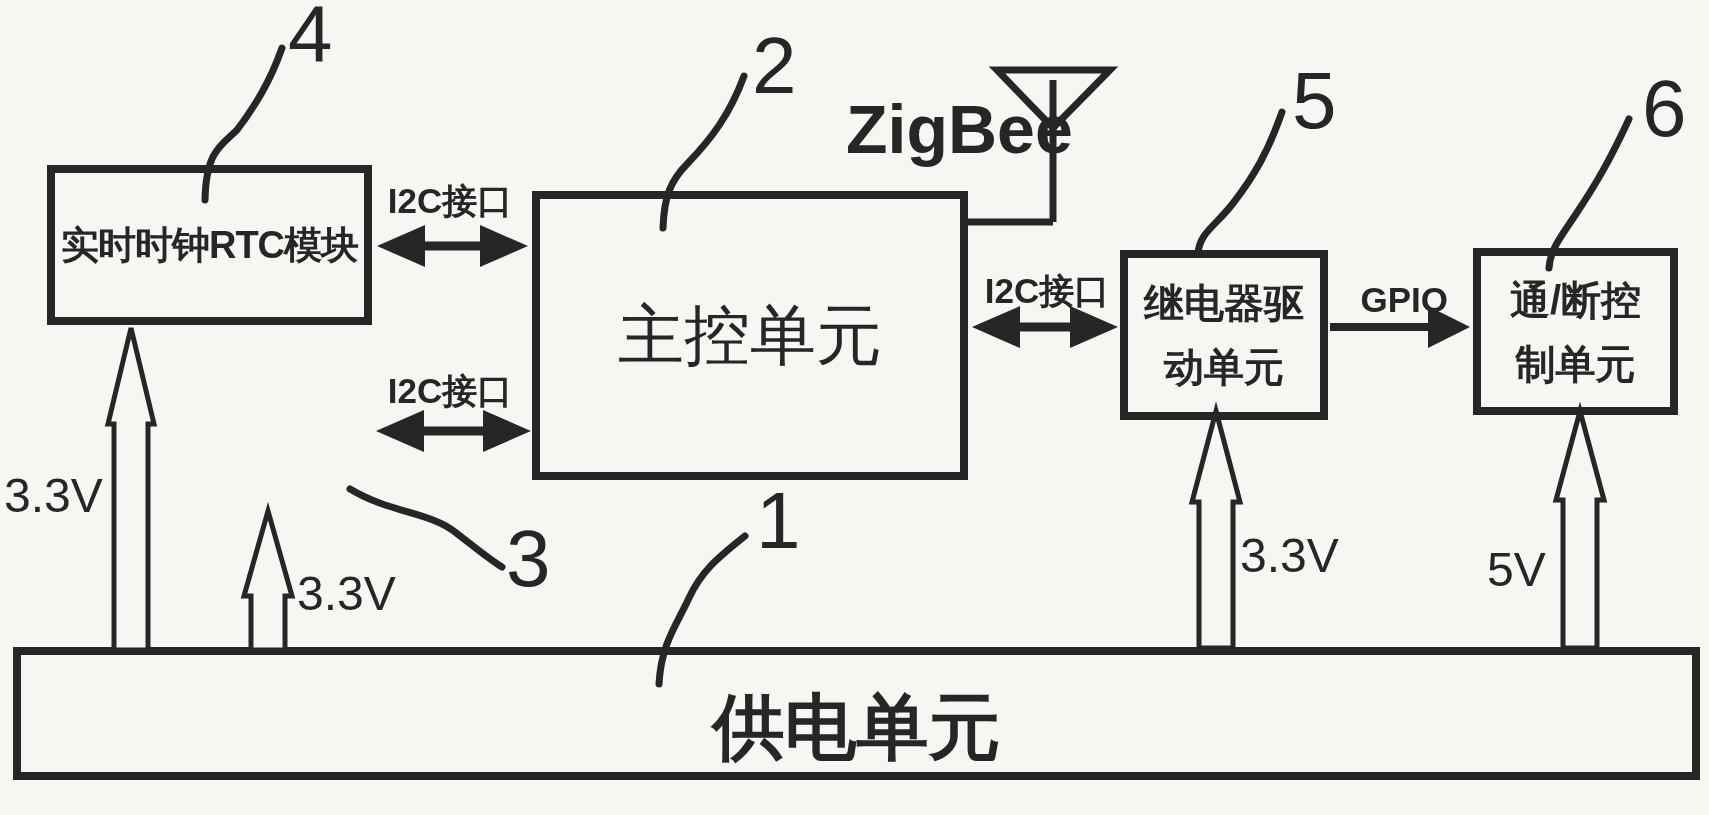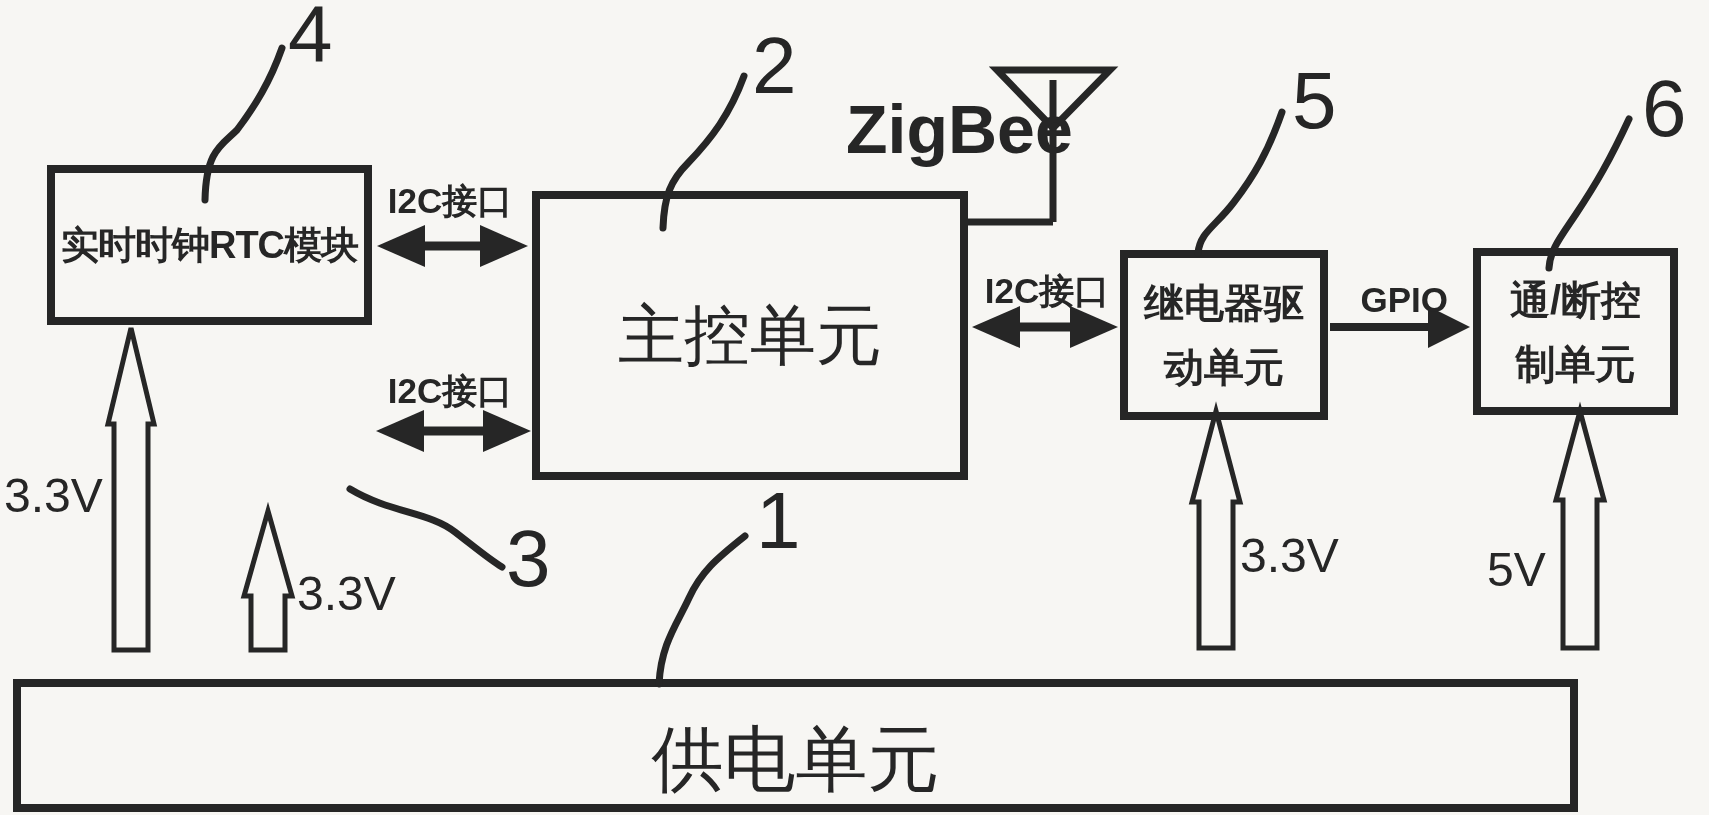--- a/index.html
+++ b/index.html
@@ -15,21 +15,21 @@
     position:absolute; box-sizing:border-box; border:8px solid var(--ink);
     display:flex; flex-direction:column; align-items:center; justify-content:center;
     z-index:2; text-align:center; background:transparent;
   }
   .box span { white-space:nowrap; }
   .box-rtc   { left:47px;  top:165px; width:325px; height:160px; font-size:38px; font-weight:bold; letter-spacing:-1px;text-align:center; }
   .box-touch { left:162px; top:352px; width:210px; height:158px; font-size:42px; font-weight:bold; line-height:1.48; }
   .box-main  { left:532px; top:183px; width:436px; height:289px; font-size:66px; font-weight:500;margin-top:8px; }
   .box-relay { left:1120px; top:250px; width:208px; height:170px; font-size:40px; font-weight:bold; line-height:1.6; }
   .box-onoff { left:1473px; top:248px; width:205px; height:167px; font-size:40px; font-weight:bold; line-height:1.6; }
-  .box-power { left:13px;  top:647px; width:1565px; height:133px; font-size:72px; font-weight:400;margin-top:32px; }
+  .box-power { left:13px;  top:647px; width:1687px; height:133px; font-size:72px; font-weight:700; }
   .box-power span { transform:translateY(14px); }
   .lbl { position:absolute; z-index:4; white-space:nowrap; }
   .lbl-bus  { font-size:35px; font-weight:bold; width:160px; text-align:center; }
   .lbl-i2c-rtc   { left:370px;  top:178px; }
   .lbl-i2c-touch { left:370px;  top:368px; }
   .lbl-i2c-relay { left:967px;  top:268px; }
   .lbl-gpio      { left:1328px; top:280px; width:120px; text-align:right; font-size:35px; font-weight:bold; }
   .lbl-zigbee    { left:846px;  top:90px;  font-size:68px; font-weight:600; }
   .lbl-volt { font-size:48px; font-weight:500; }
   .lbl-v-rtc   { left:4px;    top:468px; }

